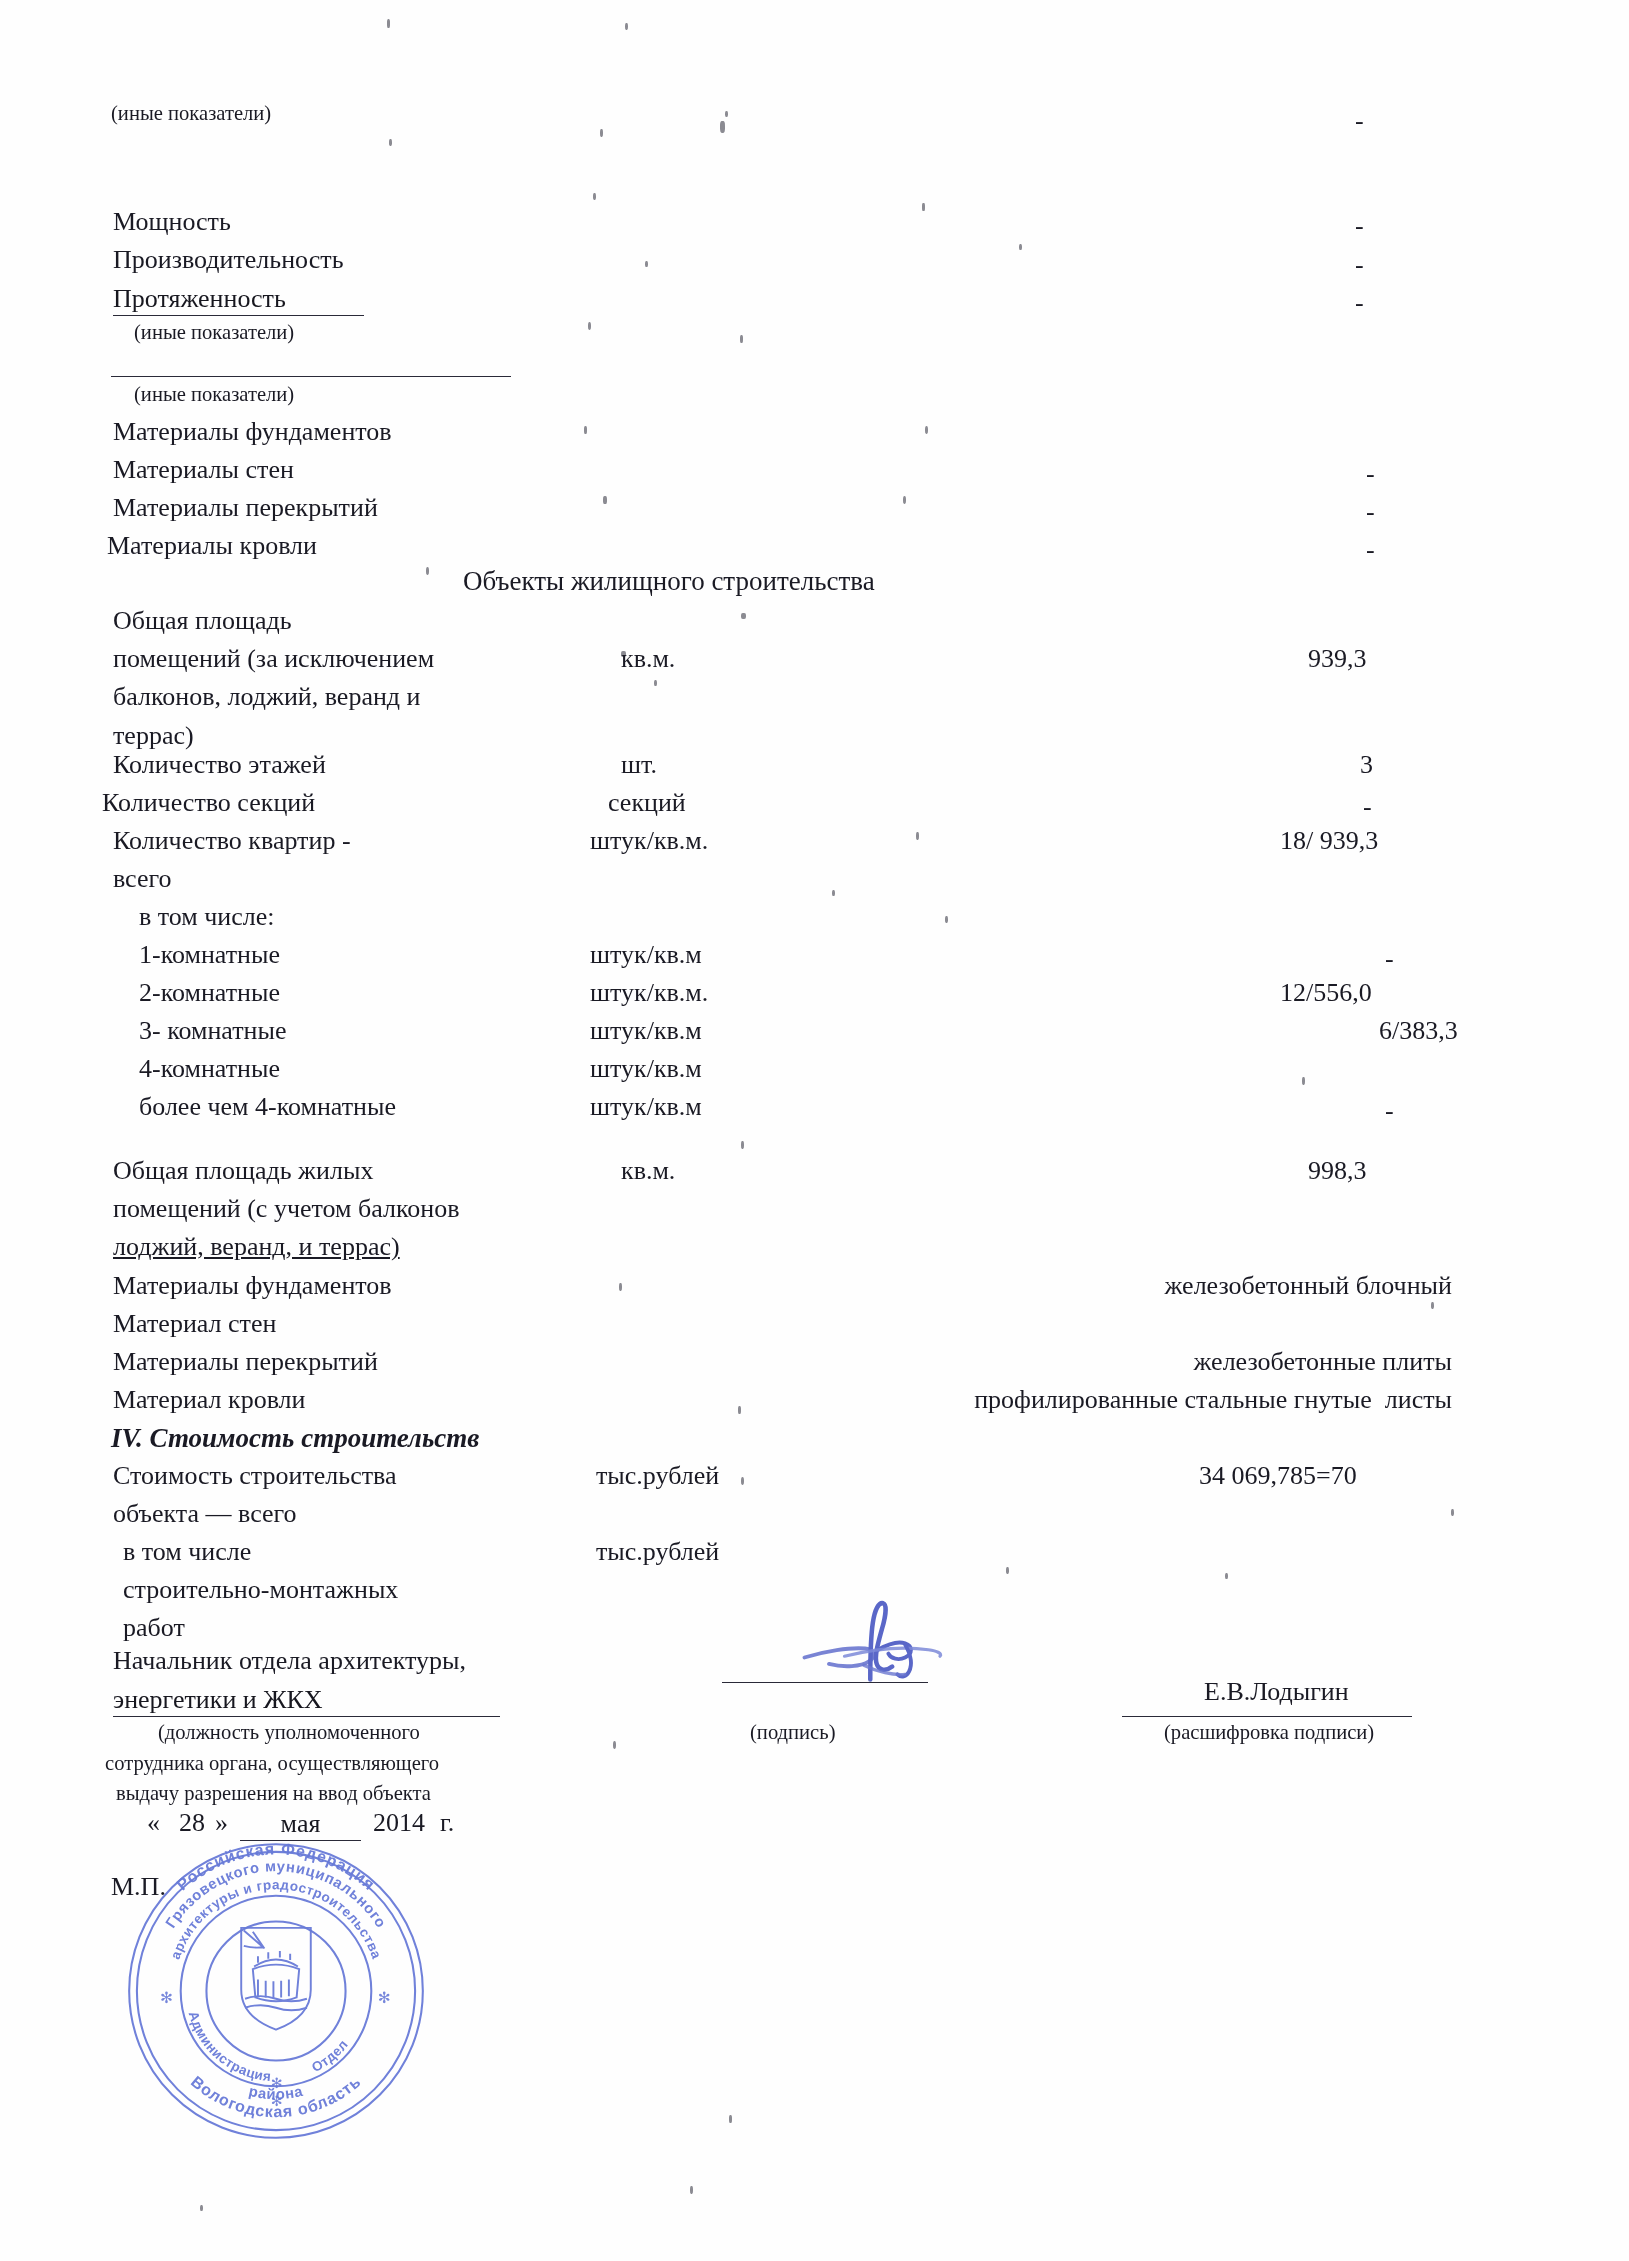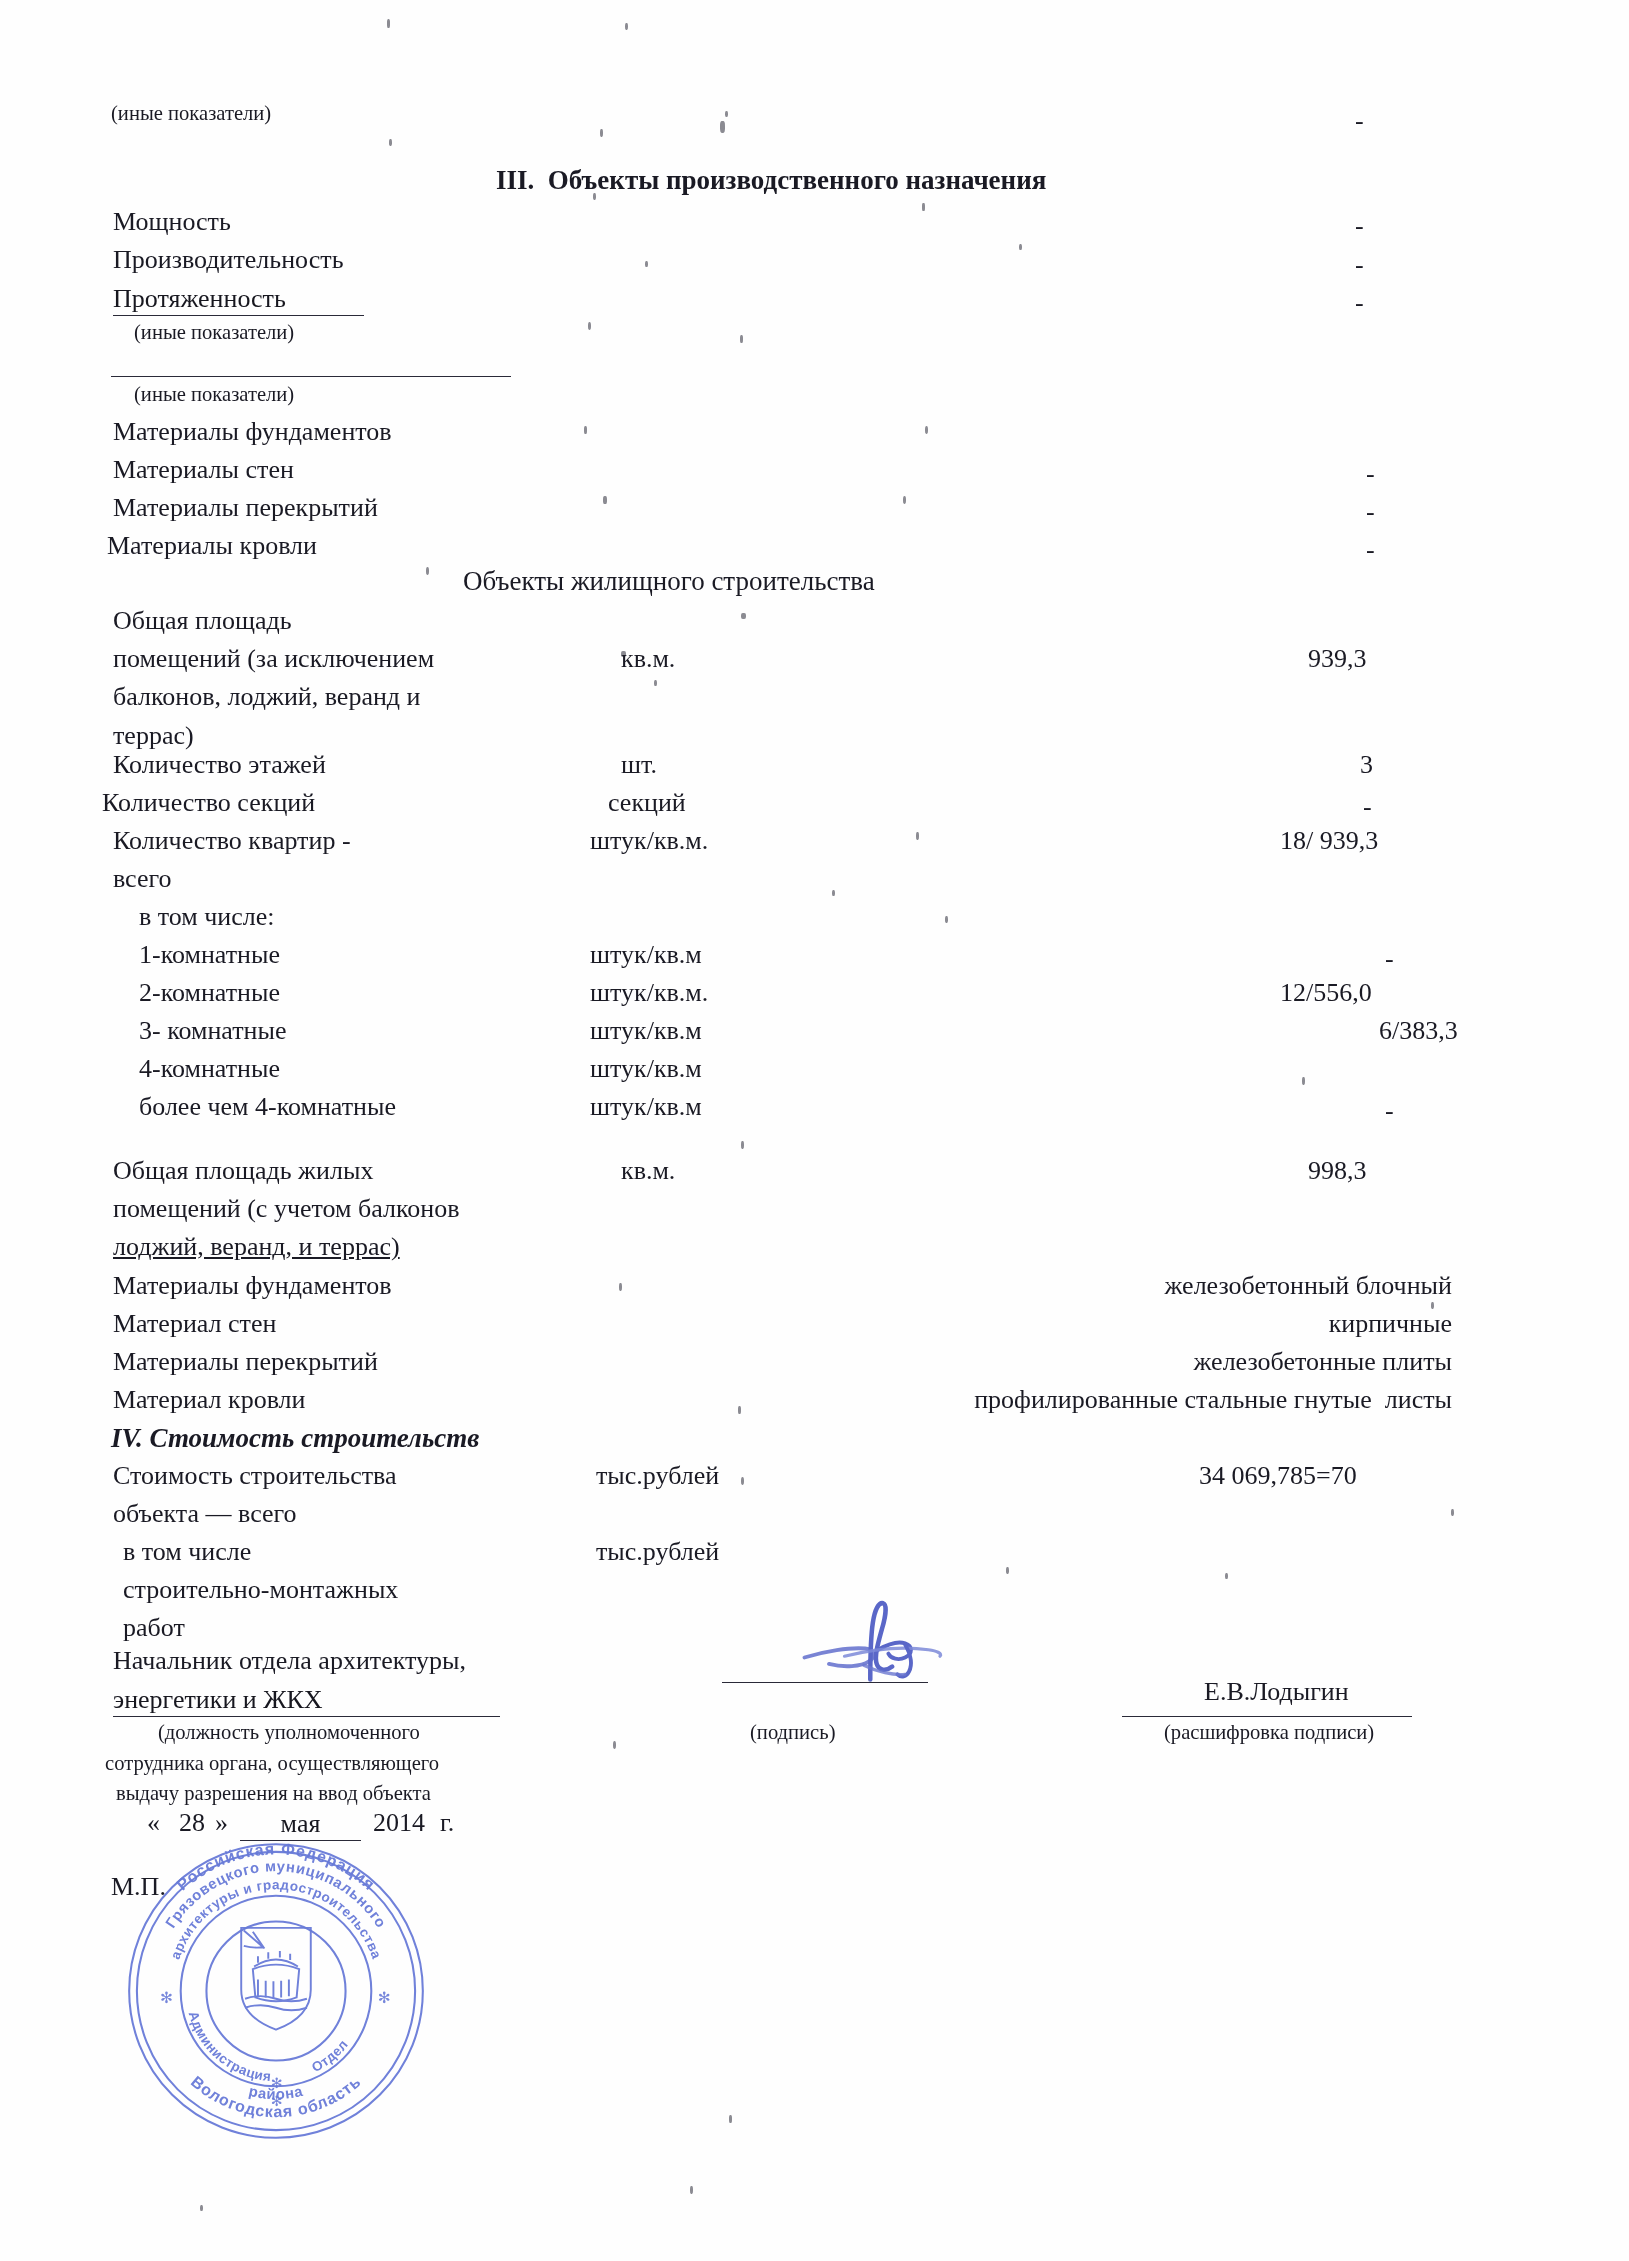--- a/index.html
+++ b/index.html
@@ -118,21 +118,20 @@
   <div class="speck" style="left:1451px; top:1509px;width:2.6px;  height:7px;"></div>
   <div class="speck" style="left:613px;  top:1741px;width:3.2px;  height:7.7px;"></div>
   <div class="speck" style="left:729px; top:2115px;width:3.2px;  height:8.4px;"></div>
   <div class="speck" style="left:690px; top:2186px;width:2.6px;  height:7.7px;"></div>
   <div class="speck" style="left:200px;  top:2205px;width:2.6px;  height:6.4px;"></div>
   <div class="speck" style="left:1431px; top:1302px;width:2.6px;  height:7px;"></div>
 
   <div class="t small" style="left:111px; top:103px;">(иные показатели)</div>
   <div class="dash" style="left:1355px; top:106px;">-</div>
 
-  <div class="t bold" style="left:496px; top:166px; font-size:27px;">III.  Объекты производственного назначения</div>
 
   <div class="t" style="left:113px; top:208px;">Мощность</div>
   <div class="dash" style="left:1355px; top:211px;">-</div>
 
   <div class="t" style="left:113px; top:246px;">Производительность</div>
   <div class="dash" style="left:1355px; top:250px;">-</div>
 
   <div class="uline" style="left:113px; top:284px; width:251px;">Протяженность</div>
   <div class="dash" style="left:1355px; top:288px;">-</div>
 
@@ -199,21 +198,20 @@
   <div class="t" style="left:113px; top:1157px;">Общая площадь жилых</div>
   <div class="t" style="left:113px; top:1195px;">помещений (с учетом балконов</div>
   <div class="t" style="left:113px; top:1233px;text-decoration:underline;">лоджий, веранд, и террас)</div>
   <div class="t" style="left:621px; top:1157px;">кв.м.</div>
   <div class="t" style="left:1308px; top:1157px;">998,3</div>
 
   <div class="t" style="left:113px; top:1272px;">Материалы фундаментов</div>
   <div class="t rgt" style="left:793px; top:1272px; width:659px;">железобетонный блочный</div>
 
   <div class="t" style="left:113px; top:1310px;">Материал стен</div>
-  <div class="t rgt" style="left:793px; top:1310px; width:659px;">кирпичные</div>
 
   <div class="t" style="left:113px; top:1348px;">Материалы перекрытий</div>
   <div class="t rgt" style="left:793px; top:1348px; width:659px;">железобетонные плиты</div>
 
   <div class="t" style="left:113px; top:1386px;">Материал кровли</div>
   <div class="t rgt" style="left:793px; top:1386px; width:659px;">профилированные стальные гнутые  листы</div>
 
   <div class="t bold" style="left:111px; top:1424px; font-size:27px;font-style:italic;">IV. Стоимость строительств</div>
 
   <div class="t" style="left:113px; top:1462px;">Стоимость строительства</div>

